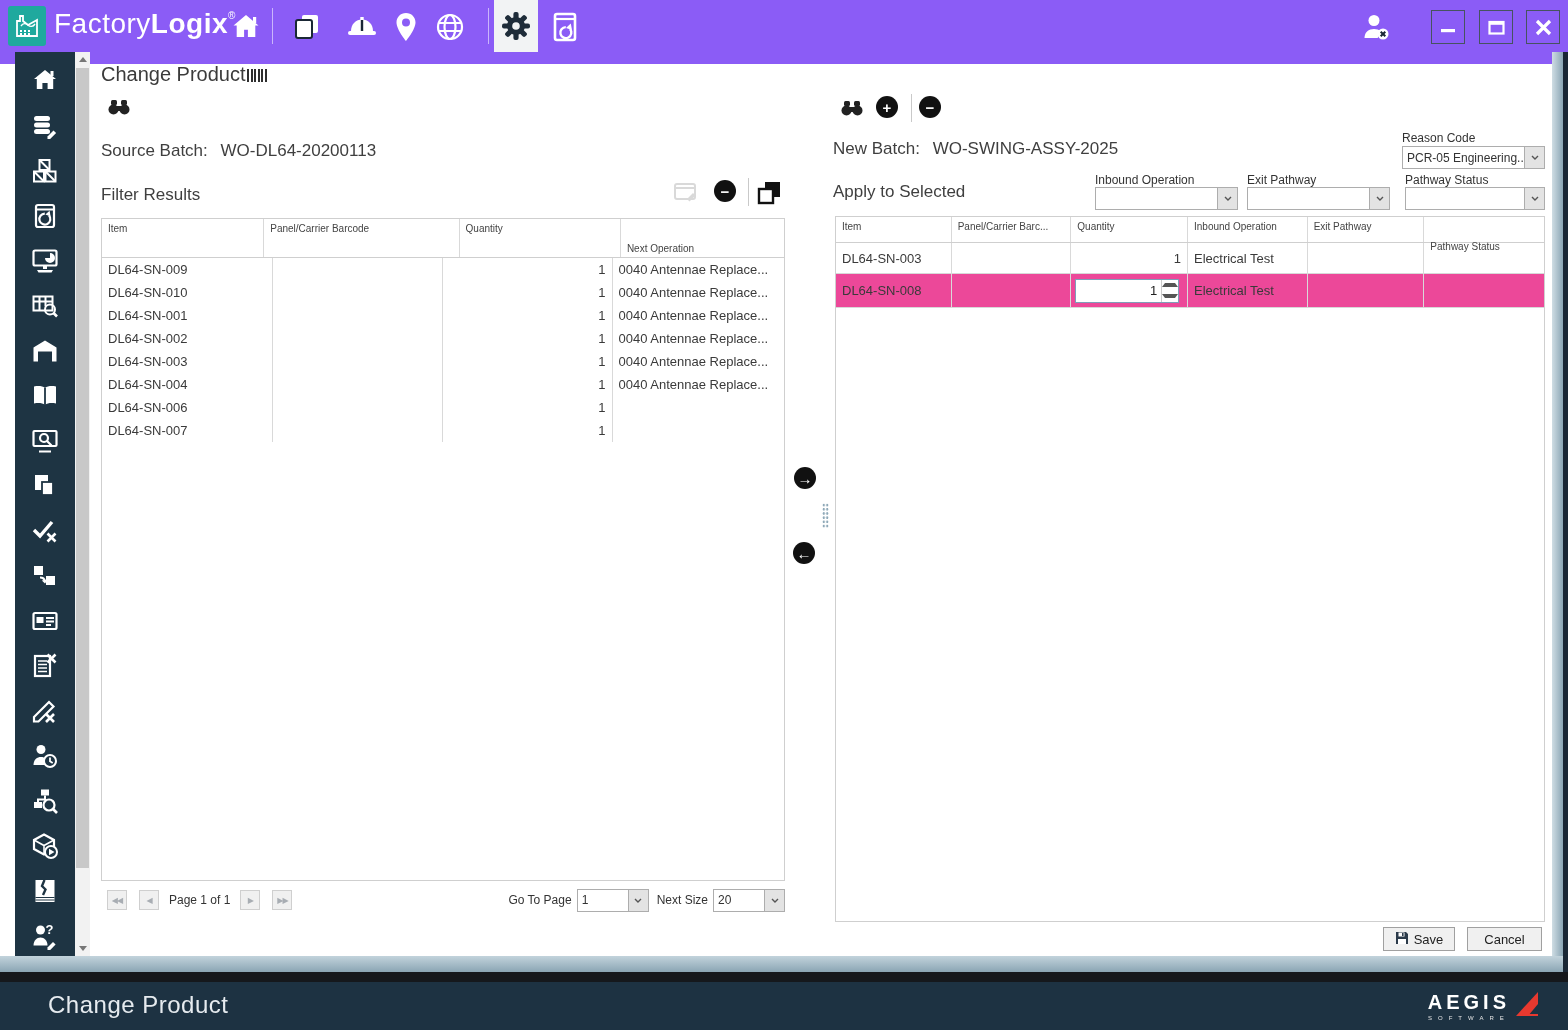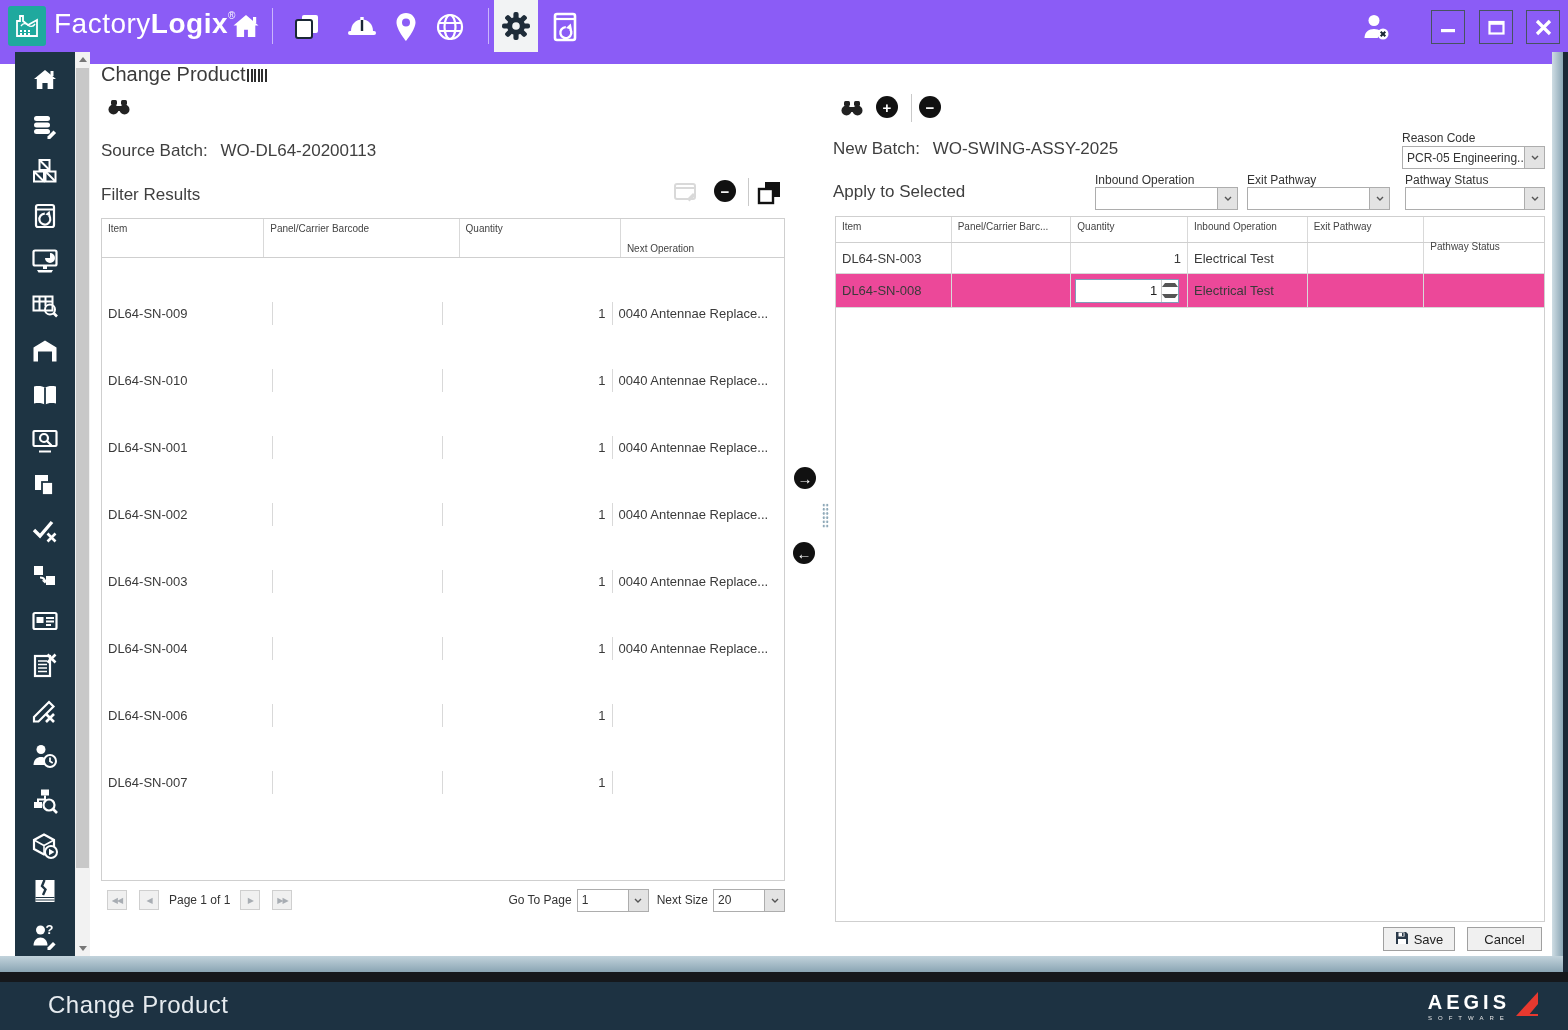--- a/index.html
+++ b/index.html
@@ -42,21 +42,21 @@
 
   
   .tbl{position:absolute;border:1px solid #cfcfcf;background:#fff;box-sizing:border-box;}
   .thead{display:flex;border-bottom:1px solid #cfcfcf;background:#fff;}
   .th{font-size:10px;color:#444;padding:4px 0 3px 6px;box-sizing:border-box;border-right:1px solid #d9d9d9;cursor:pointer;}
   .th:last-child{border-right:none;margin-top:20px;}
   .trow{display:flex;align-items:center;cursor:pointer;}
   .td{font-size:13px;color:#3a3a3a;padding-left:6px;box-sizing:border-box;border-right:1px solid #d9d9d9;height:100%;display:flex;align-items:center;}
   .td:last-child{border-right:none;}
   .td.num{justify-content:flex-end;padding-right:6px;padding-left:0;}
-  .ltrow{height:23px;margin-top:44px;}
+  .ltrow{height:23px;}
   .rtrow{height:30px;border-bottom:1px solid #d8d8d8;}
   .rtrow.sel{background:#ec4899;height:33px;}
 
   
   .combo{position:absolute;height:23px;background:#fff;border:1px solid #adadad;box-sizing:border-box;
          display:flex;align-items:center;cursor:pointer;}
   .combo .val{flex:1;font-size:12px;color:#333;padding-left:4px;white-space:nowrap;overflow:hidden;}
   .combo .dd{width:19px;align-self:stretch;background:#e3e3e3;border-left:1px solid #adadad;
              display:flex;align-items:center;justify-content:center;}
 

